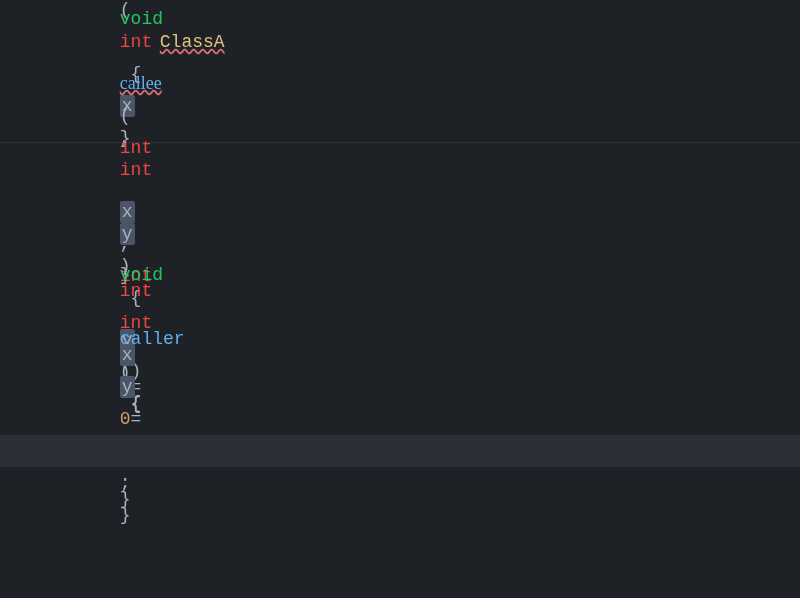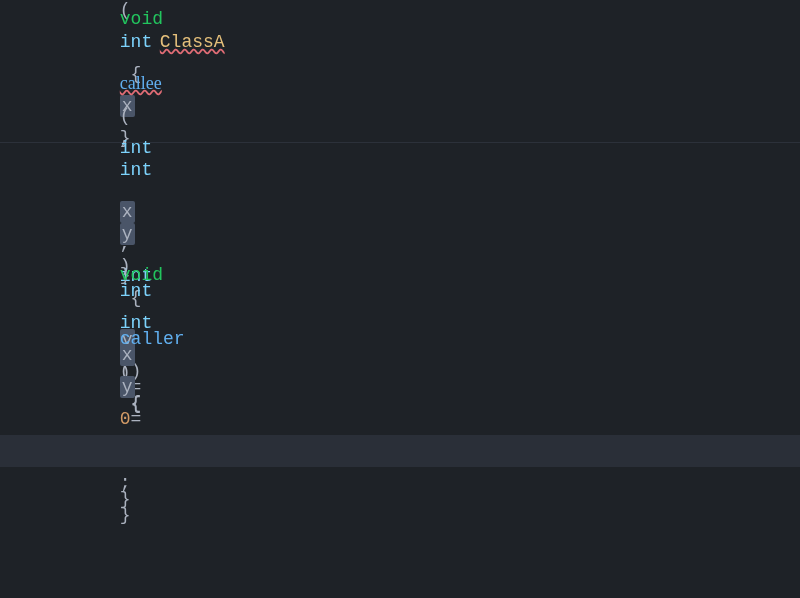--- a/index.html
+++ b/index.html
@@ -48,21 +48,21 @@
     }
 
     .line-content {
       padding-left: 15px;
       white-space: pre;
       color: #abb2bf;
       font-size: 18px;
       line-height: 32px;
     }
     .kw-void { color: #22c55e; margin-top: 24px; }
-    .kw-int { color: #7dd3fc; }
+    .kw-int { color: #ef4444; }
 
     .class-name { color: #e5c07b; }
     .method-name { color: #61afef; }
     .number { color: #d19a66; }
     .brace { color: #abb2bf; }
     .paren { color: #abb2bf; }
     .comma { color: #abb2bf; }
     .operator { color: #abb2bf; }
     .semicolon { color: #abb2bf; }
 

